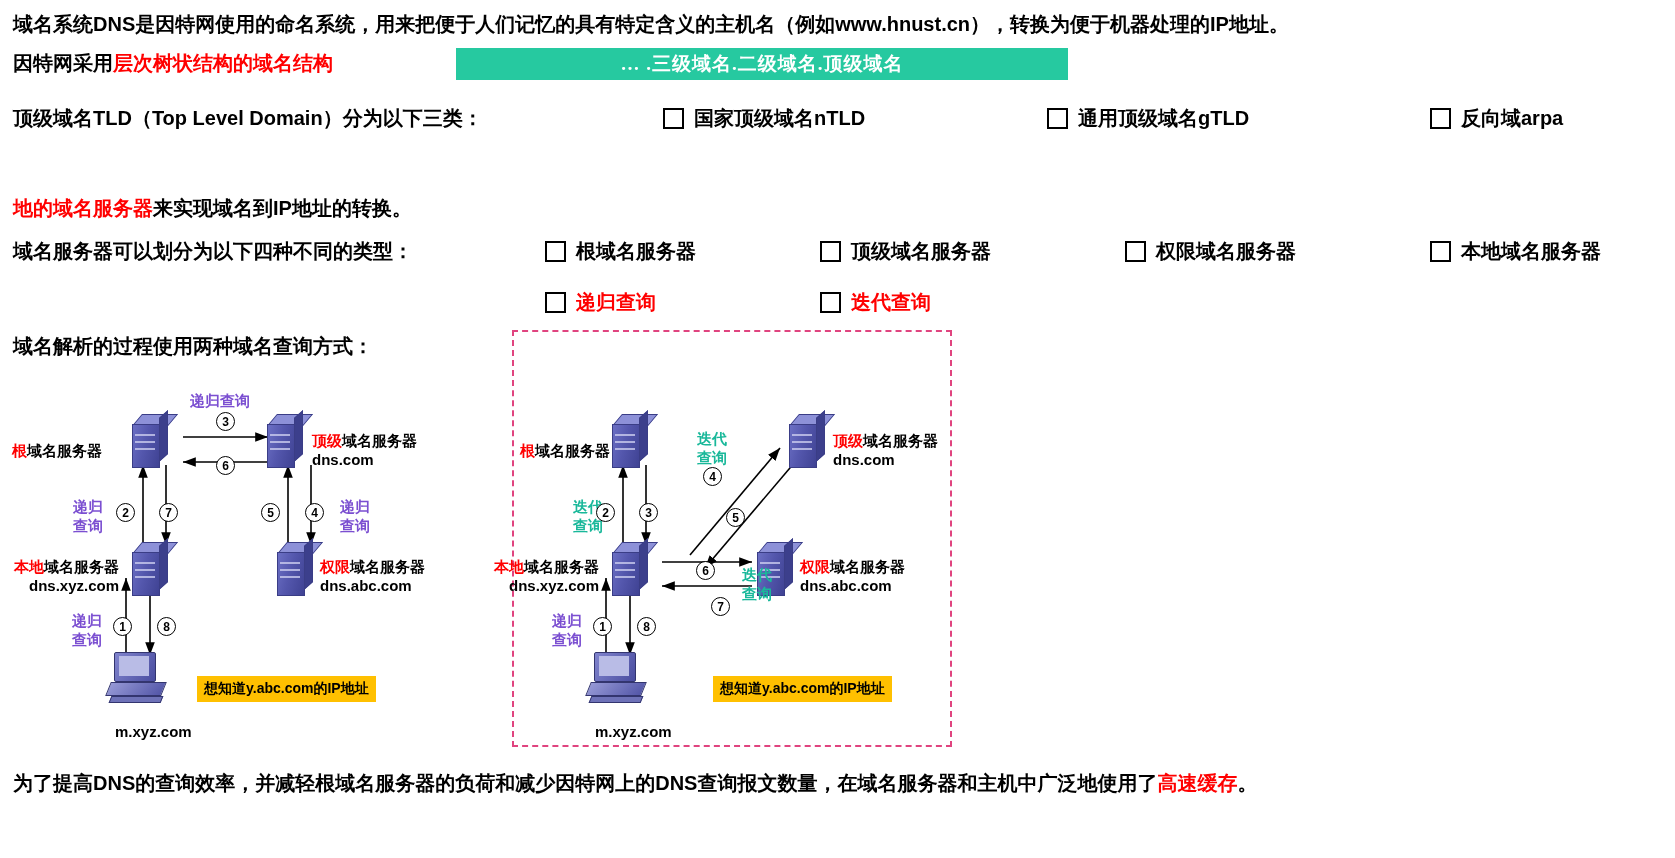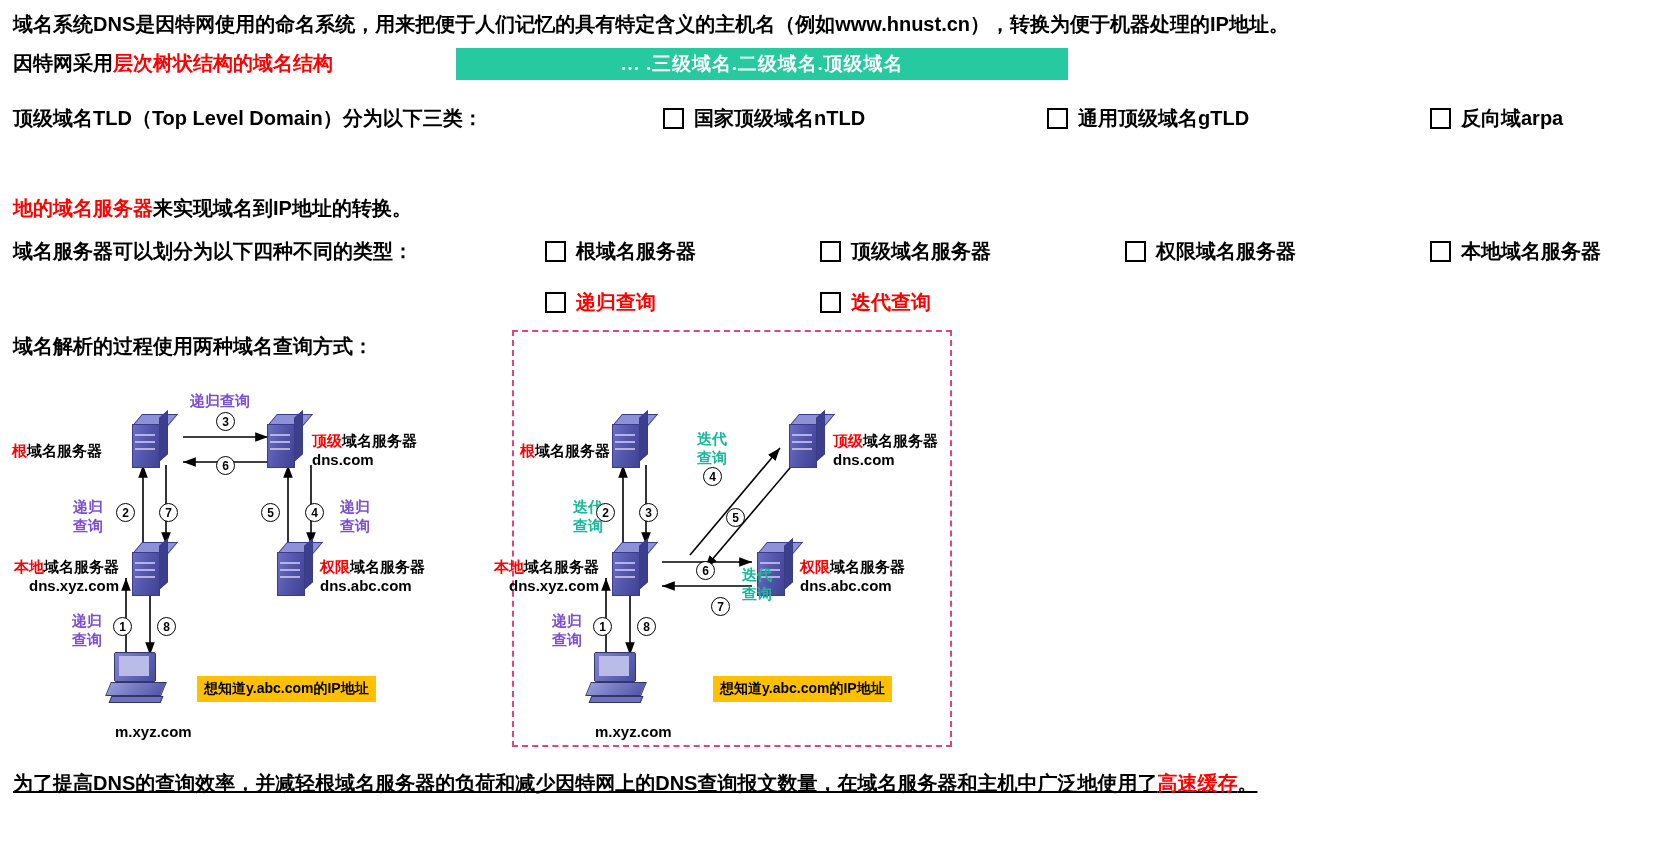--- a/index.html
+++ b/index.html
@@ -421,17 +421,17 @@
 
   <div class="circnum" style="left:596px; top:503px;">2</div>
   <div class="circnum" style="left:639px; top:503px;">3</div>
   <div class="circnum" style="left:703px; top:467px;">4</div>
   <div class="circnum" style="left:726px; top:508px;">5</div>
   <div class="circnum" style="left:696px; top:561px;">6</div>
   <div class="circnum" style="left:711px; top:597px;">7</div>
   <div class="circnum" style="left:593px; top:617px;">1</div>
   <div class="circnum" style="left:637px; top:617px;">8</div>
 
-  <div class="line" style="left:13px; top:770px;text-decoration:underline;">
+  <div class="line" style="left:13px; top:770px;">
     <span class="blk">为了提高DNS的查询效率，并减轻根域名服务器的负荷和减少因特网上的DNS查询报文数量，在域名服务器和主机中广泛地使用了</span><span class="red">高速缓存</span><span class="blk">。</span>
   </div>
 
 </div>
 
 </body></html>

